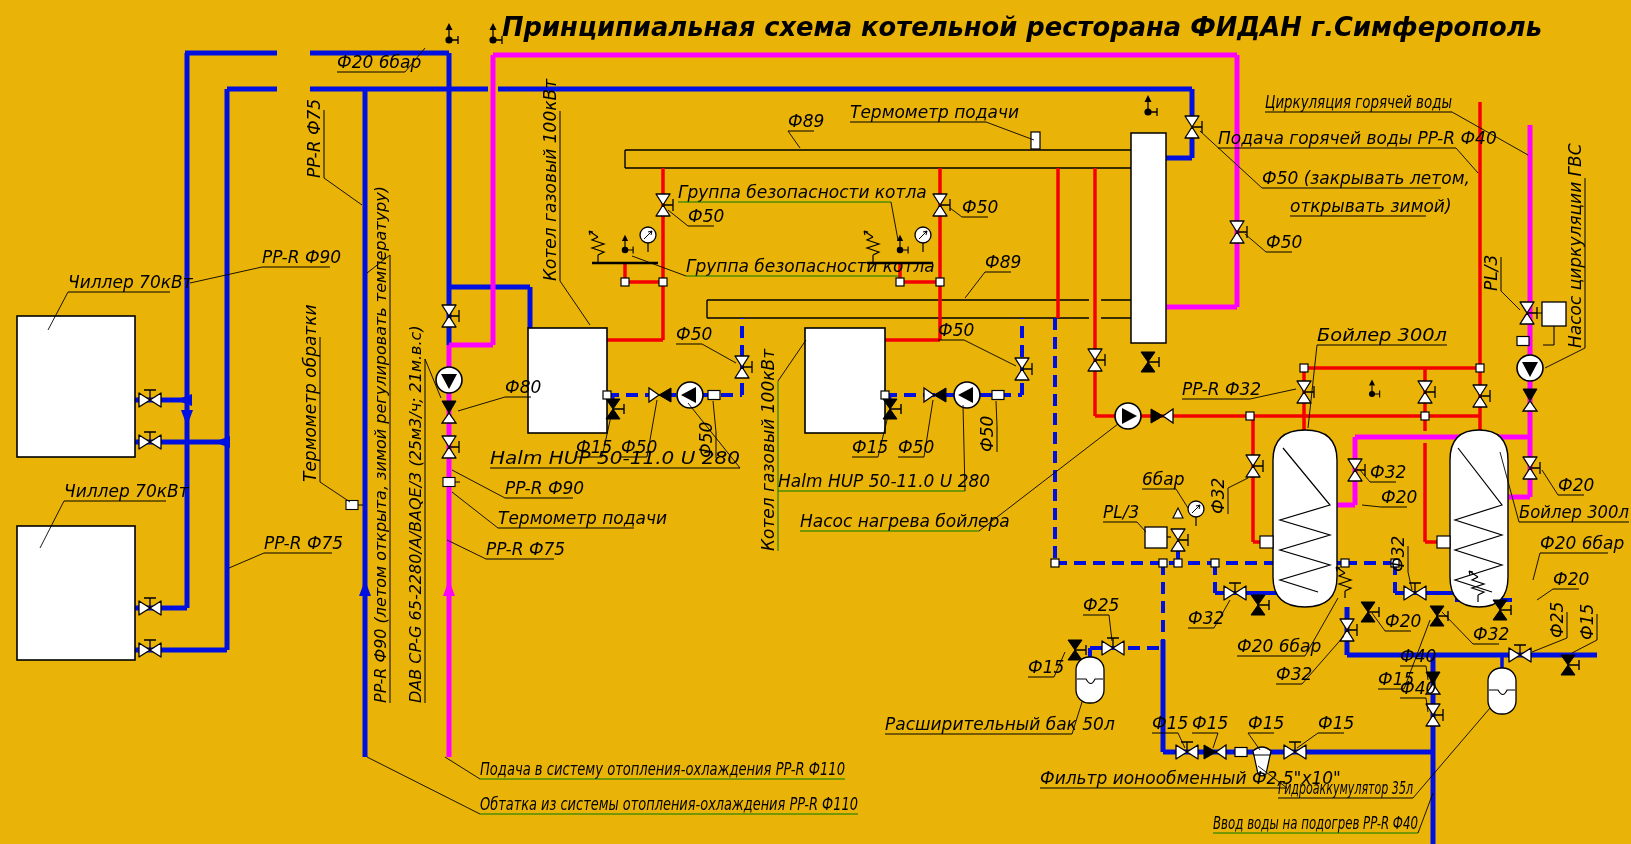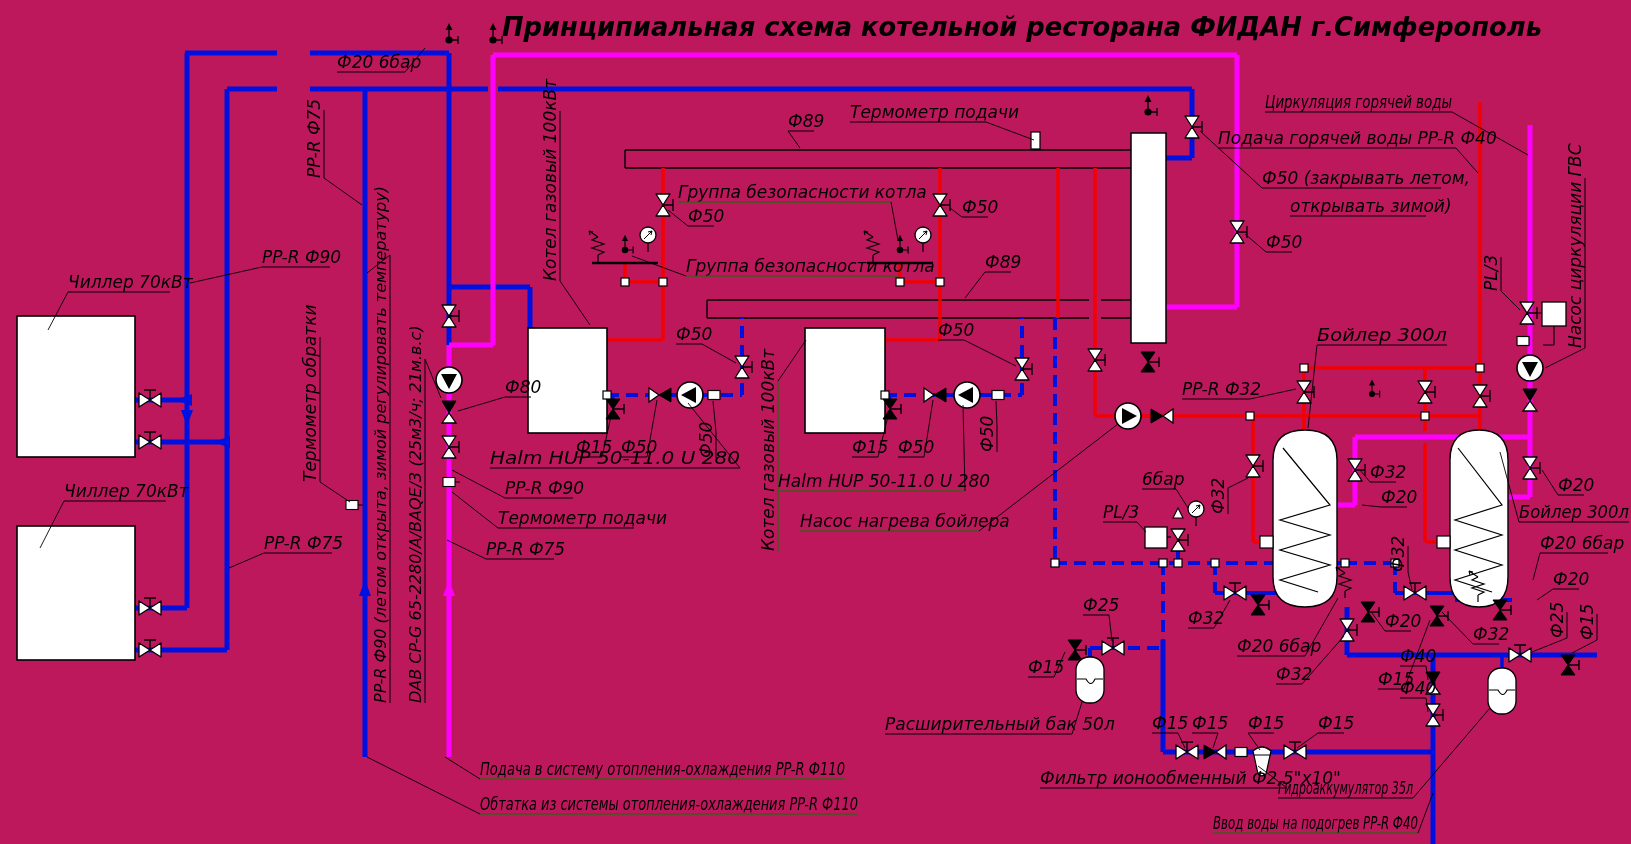--- a/index.html
+++ b/index.html
@@ -1,16 +1,16 @@
 <!DOCTYPE html>
 <html><head>
 <meta charset="utf-8">
 <style>
   html,body{margin:0;padding:0;background:#ffffff;}
-  #stage{position:relative;width:1631px;height:844px;background:#be185d;overflow:hidden;
+  #stage{position:relative;width:1631px;height:844px;background:#eab308;overflow:hidden;
          font-family:"DejaVu Sans",sans-serif;text-decoration:underline;}
   svg{position:absolute;left:0;top:0;}
   text{font-family:"DejaVu Sans",sans-serif;font-style:italic;fill:#000;}
   .title-text{font-weight:bold;}
 </style>
 </head>
 <body>
 <div id="stage">
 
 <svg width="1631" height="844" viewBox="0 0 1631 844">

